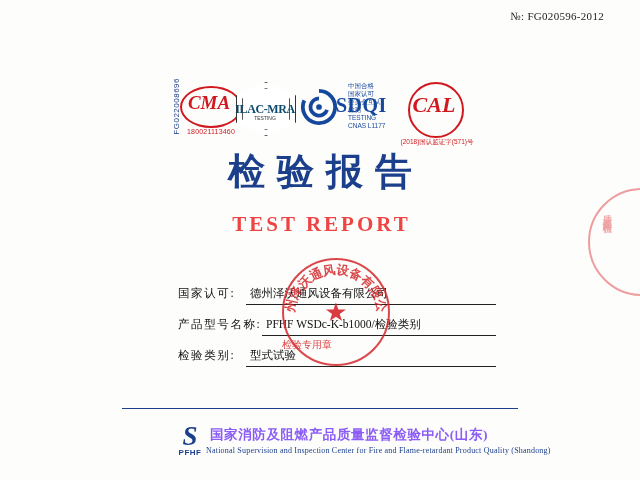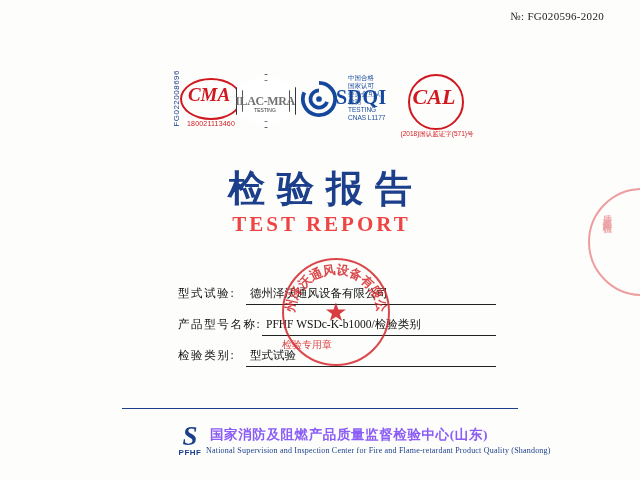--- a/index.html
+++ b/index.html
@@ -28,21 +28,21 @@
     right: 36px;
     font-family: "Liberation Serif", serif;
     font-size: 11px;
     color: #1a1a1a;
     letter-spacing: 0.3px;
   }
 
   
   .marks {
     position: absolute;
-    top: 32px;
+    top: 40px;
     left: 0;
     width: 524px;
     height: 90px;
   }
 
   
   .vcode {
     position: absolute;
     left: 172px;
     top: 38px;
@@ -117,21 +117,21 @@
     clip-path: polygon(50% 0%, 100% 25%, 100% 75%, 50% 100%, 0% 75%, 0% 25%);
   }
   .ilac .lbl {
     position: absolute;
     left: 0; top: 20px;
     width: 66px;
     text-align: center;
     font-family: "Liberation Serif", serif;
     font-weight: bold;
     font-size: 12px;
-    color: #737373;
+    color: #0c4a6e;
     letter-spacing: -0.4px;
   }
   .ilac .sub {
     position: absolute;
     left: 0; top: 33px;
     width: 66px;
     text-align: center;
     font-size: 5px;
     color: #333;
   }
@@ -202,21 +202,21 @@
     width: 106px;
     text-align: center;
     font-size: 6.5px;
     color: #d0181f;
     white-space: nowrap;
   }
 
   
   .title-cn {
     position: absolute;
-    top: 164px;
+    top: 147px;
     left: 0;
     width: 640px;
     text-align: center;
     font-family: "Liberation Serif", serif;
     font-weight: bold;
     font-size: 37px;
     letter-spacing: 12px;
     color: #1b3f8b;
     text-indent: 12px;
   }
@@ -392,21 +392,21 @@
     white-space: nowrap;
   }
 </style>
 </head>
 <body>
 
 <div class="page">
 
   <div class="doc-number">
     <span>№:</span>
-    <span>FG020596-2020</span>
+    <span>FG020596-2012</span>
   </div>
 
   <div class="marks">
 
     <div class="vcode">FG022008696</div>
 
     <div class="cma">
       <div class="ring"></div>
       <div class="txt">CMA</div>
       <div class="num">180021113460</div>
@@ -443,21 +443,21 @@
       <div class="note">(2018)国认监证字(571)号</div>
     </div>
   </div>
 
   <div class="title-cn">检验报告</div>
   <div class="title-en">TEST REPORT</div>
 
   <div class="fields">
 
     <div class="field-row">
-      <span class="field-label">型式试验:</span>
+      <span class="field-label">国家认可:</span>
       <span class="field-value">德州泽沃通风设备有限公司</span>
       <span class="field-line"></span>
     </div>
 
     <div class="field-row wide">
       <span class="field-label">产品型号名称:</span>
       <span class="field-value">PFHF WSDc-K-b1000/检验类别</span>
       <span class="field-line"></span>
     </div>
 

